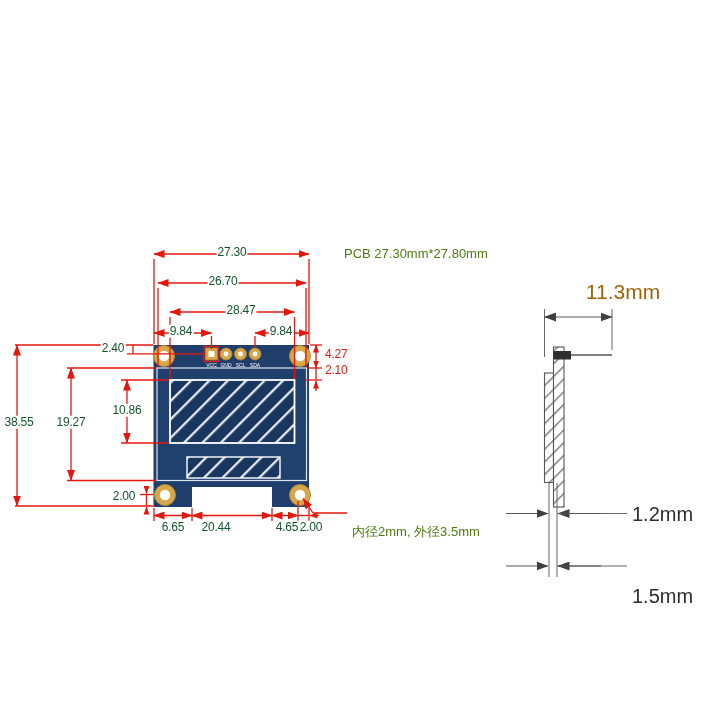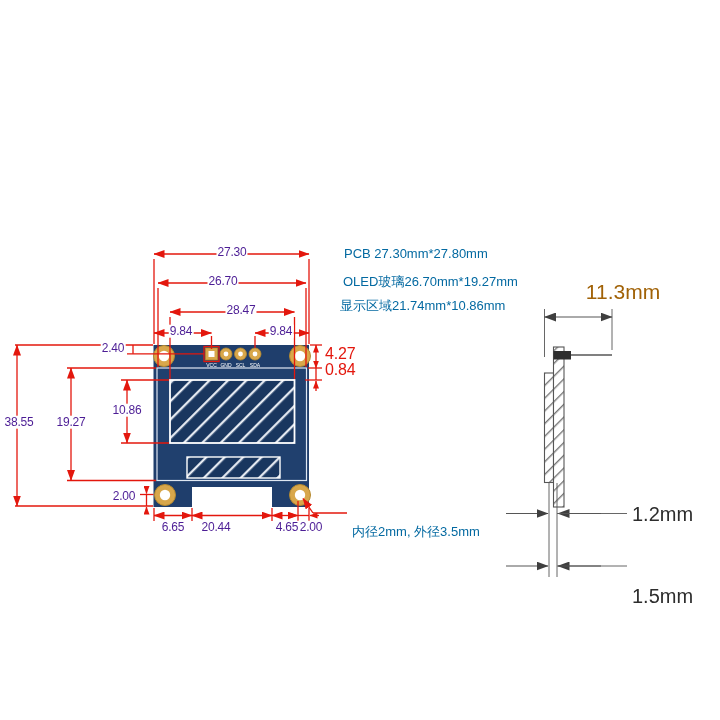--- a/index.html
+++ b/index.html
@@ -1,23 +1,23 @@
 <!DOCTYPE html>
 <html><head>
 <meta charset="utf-8">
 <style>
   html,body{margin:0;padding:0;background:#fff;}
   #stage{position:relative;width:720px;height:720px;background:#ffffff;overflow:hidden;
          font-family:"Liberation Sans","DejaVu Sans",sans-serif;}
   #stage svg{position:absolute;left:0;top:0;}
   .dt{position:absolute;transform:translate(-50%,-50%);font-size:12px;letter-spacing:-0.2px;
-      color:#4c1d95;background:#fff;padding:0 1px;white-space:nowrap;line-height:1.05;}
-  .dtl{position:absolute;transform:translate(0,-50%);font-size:16px;letter-spacing:-0.2px;
+      color:#14532d;background:#fff;padding:0 1px;white-space:nowrap;line-height:1.05;}
+  .dtl{position:absolute;transform:translate(0,-50%);font-size:12px;letter-spacing:-0.2px;
       color:#e3170d;background:#fff;padding:0 1px;white-space:nowrap;line-height:1.05;}
-  .bt{position:absolute;transform:translate(0,-50%);font-size:13px;color:#0369a1;
+  .bt{position:absolute;transform:translate(0,-50%);font-size:13px;color:#4d7c0f;
       white-space:nowrap;line-height:1.1;}
   .stc{position:absolute;transform:translate(-50%,-50%);font-size:21px;color:#a16207;
       white-space:nowrap;margin-left:45px;}
   .stl{position:absolute;transform:translate(0,-50%);font-size:20px;color:#2d2d2d;
       white-space:nowrap;}
   .pin{position:absolute;transform:translate(-50%,-50%);font-size:5px;color:#ffffff;
       white-space:nowrap;letter-spacing:0;}
 </style>
 </head>
 <body>
@@ -163,33 +163,31 @@
   </g>
 </svg>
 
   <span class="dt" style="left:232px;top:252px">27.30</span>
   <span class="dt" style="left:223px;top:281px">26.70</span>
   <span class="dt" style="left:241px;top:310px">28.47</span>
   <span class="dt" style="left:181px;top:331px">9.84</span>
   <span class="dt" style="left:281px;top:331px">9.84</span>
   <span class="dt" style="left:113px;top:348px">2.40</span>
   <span class="dtl" style="left:324px;top:354px">4.27</span>
-  <span class="dtl" style="left:324px;top:370px">0.84</span>
+  <span class="dtl" style="left:324px;top:370px">2.10</span>
   <span class="dt" style="left:19px;top:422px">38.55</span>
   <span class="dt" style="left:71px;top:422px">19.27</span>
   <span class="dt" style="left:127px;top:410px">10.86</span>
   <span class="dt" style="left:124px;top:496px">2.00</span>
   <span class="dt" style="left:173px;top:527px">6.65</span>
   <span class="dt" style="left:216px;top:527px">20.44</span>
   <span class="dt" style="left:287px;top:527px">4.65</span>
   <span class="dt" style="left:311px;top:527px">2.00</span>
 
   <span class="bt" style="left:344px;top:254px">PCB 27.30mm*27.80mm</span>
-  <span class="bt" style="left:343px;top:282px">OLED玻璃26.70mm*19.27mm</span>
-  <span class="bt" style="left:340px;top:306px">显示区域21.74mm*10.86mm</span>
   <span class="bt" style="left:352px;top:532px">内径2mm, 外径3.5mm</span>
 
   <span class="stc" style="left:578px;top:292px">11.3mm</span>
   <span class="stl" style="left:632px;top:514px">1.2mm</span>
   <span class="stl" style="left:632px;top:596px">1.5mm</span>
 
   <span class="pin" style="left:211.5px;top:364.5px">VCC</span>
   <span class="pin" style="left:226px;top:364.5px">GND</span>
   <span class="pin" style="left:240.5px;top:364.5px">SCL</span>
   <span class="pin" style="left:255px;top:364.5px">SDA</span>

